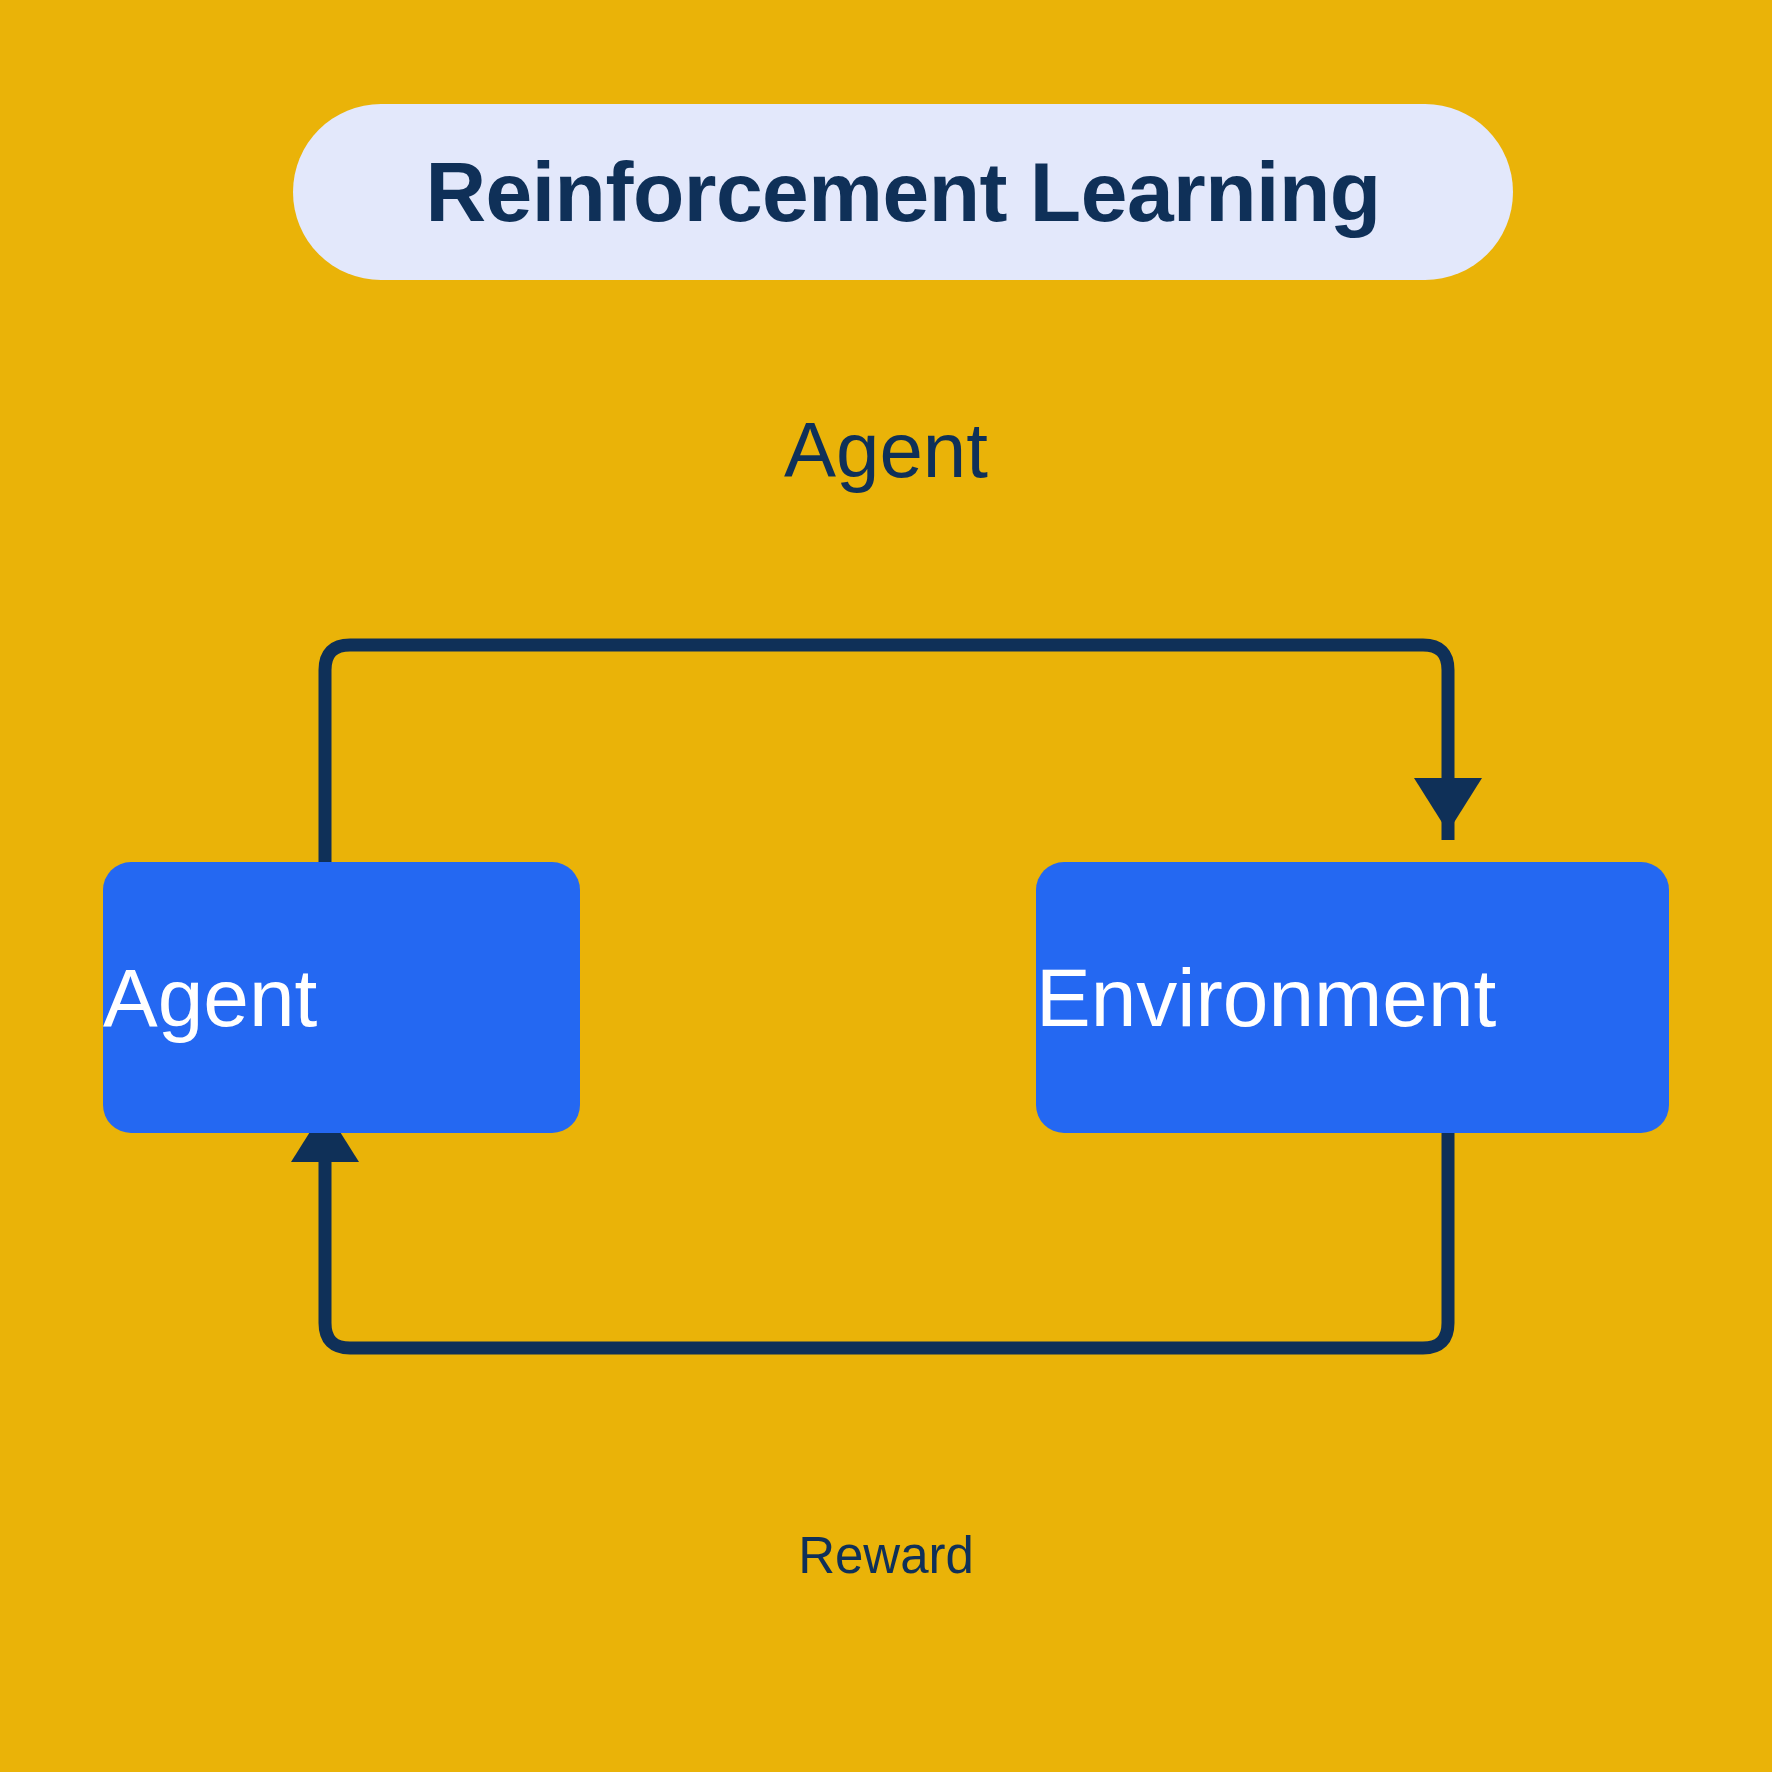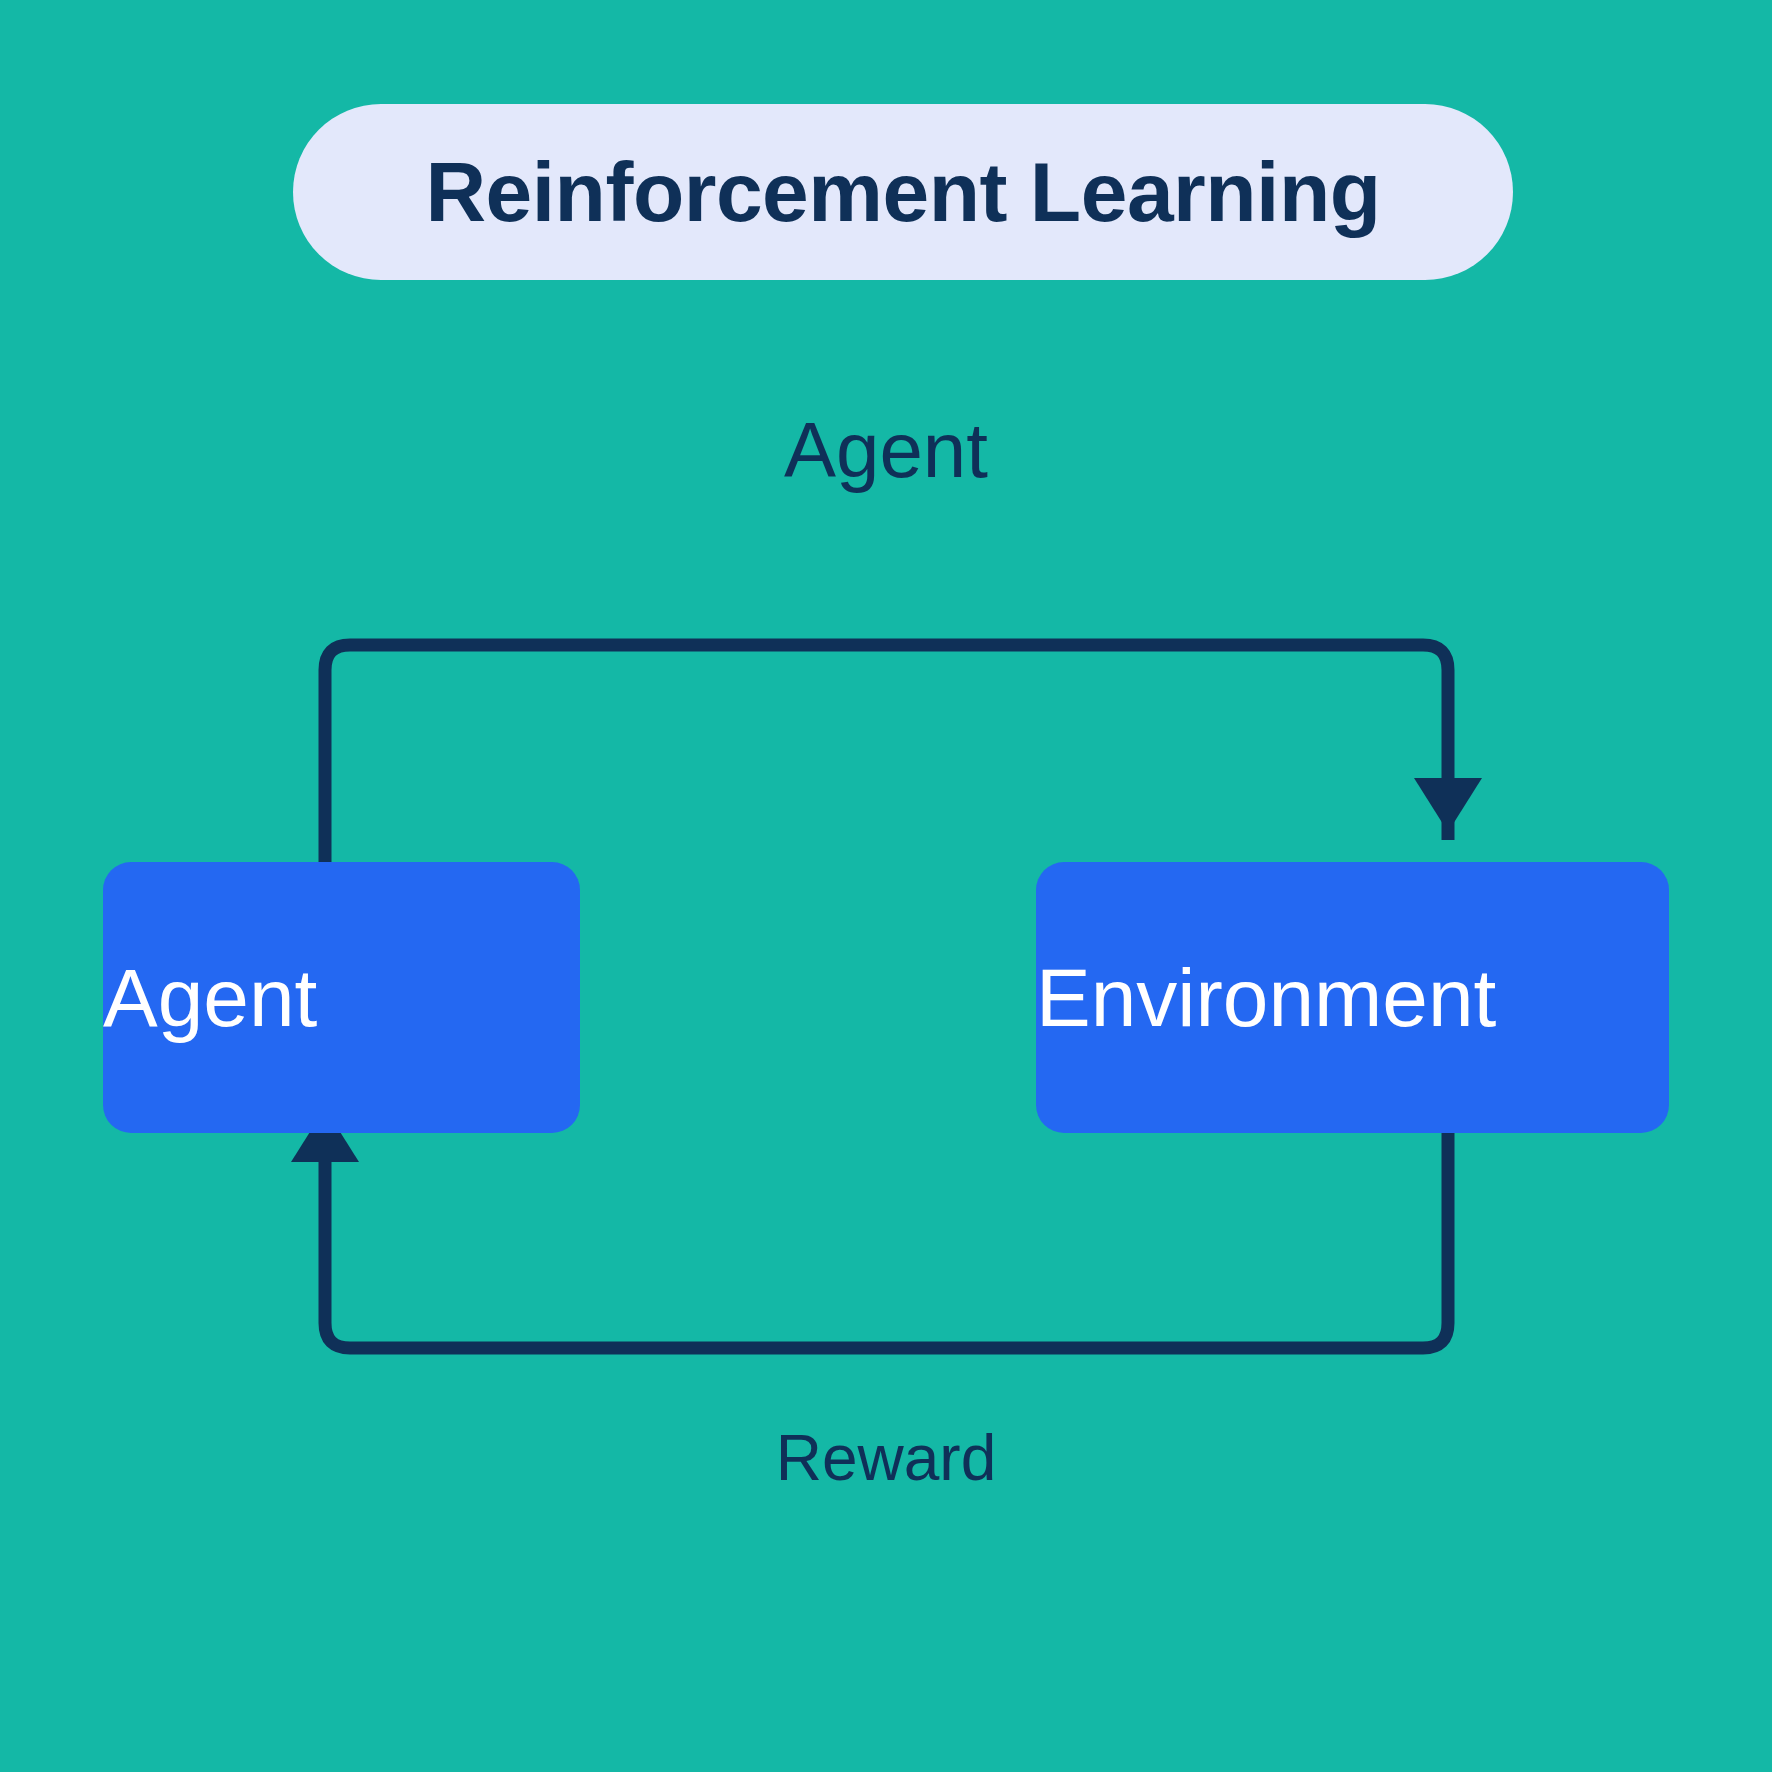--- a/index.html
+++ b/index.html
@@ -7,21 +7,21 @@
     padding: 0;
     background: #ffffff;
   }
   body {
     font-family: "Liberation Sans", sans-serif;
   }
   #canvas {
     position: relative;
     width: 1772px;
     height: 1772px;
-    background: #14b8a6;
+    background: #eab308;
     overflow: hidden;
   }
 
   
   #title-pill {
     position: absolute;
     left: 293px;
     top: 104px;
     width: 1220px;
     height: 176px;
@@ -51,23 +51,23 @@
   }
   #label-action {
     left: 486px;
     top: 400px;
     width: 800px;
     font-size: 78px;
     line-height: 100px;
   }
   #label-reward {
     left: 486px;
-    top: 1408px;
+    top: 1506px;
     width: 800px;
-    font-size: 64px;
+    font-size: 51px;
     line-height: 100px;
   }
 
   
   #loop-svg {
     position: absolute;
     left: 0;
     top: 0;
     width: 1772px;
     height: 1772px;

